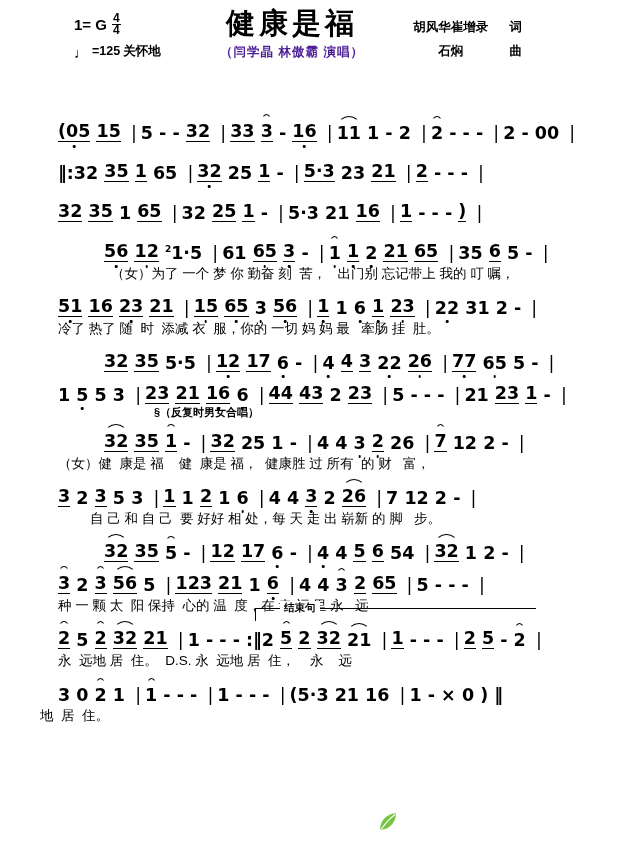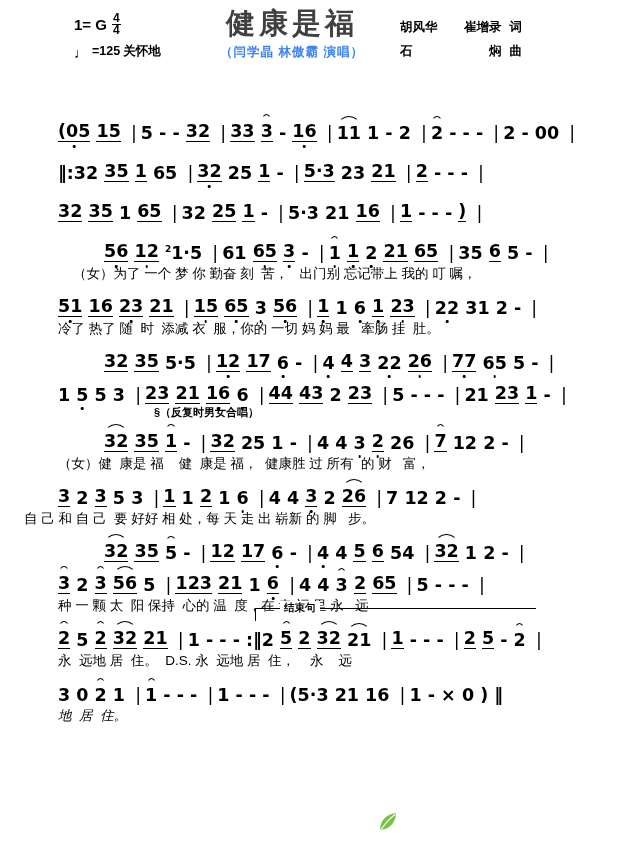--- a/index.html
+++ b/index.html
@@ -19,28 +19,28 @@
   .keyline{display:flex;align-items:center;gap:3px;font-size:15px;}
   .frac{display:inline-flex;flex-direction:column;align-items:center;line-height:0.92;font-size:12px;font-weight:bold;margin-left:2px;position:relative;top:-1px;}
   .frac .num{border-bottom:1.4px solid #000;padding:0 1px;}
   .frac .den{padding:0 1px;}
   .tempoline{margin-top:7px;font-size:12.5px;font-weight:bold;display:flex;align-items:center;gap:3px;}
   .qnote{font-size:15px;line-height:1;position:relative;top:1px;}
 
   .titlewrap{position:absolute;left:0;right:0;top:8px;text-align:center;}
   .maintitle{
     font-family:"DejaVu Serif","Liberation Serif",serif;
-    font-size:29px;font-weight:bold;color:#404040;letter-spacing:4px;
+    font-size:29px;font-weight:bold;color:#000000;letter-spacing:4px;
     line-height:1.1;
   }
-  .subtitle{font-size:12.5px;font-weight:bold;margin-top:4px;letter-spacing:1px;color:#3b82f6;}
+  .subtitle{font-size:12.5px;font-weight:bold;margin-top:4px;letter-spacing:1px;color:#4c1d95;}
 
   .creditbox{position:absolute;right:62px;top:16px;font-size:12.5px;font-weight:bold;line-height:1.9;text-align:left;}
   .credit-row{display:flex;width:122px;}
-  .credit-row .names{flex:1;display:flex;justify-content:space-between;}
+  .credit-row .names{flex:1;display:flex;justify-content:center;}
   .credit-row .role{margin-left:8px;}
 
   
   .systems{position:absolute;left:0;top:110px;right:0;}
   .sysline{position:relative;margin-bottom:0px;}
   .notes{
     font-family:"DejaVu Sans","Liberation Sans",sans-serif;
     font-size:17.5px;font-weight:bold;
     white-space:pre;
     line-height:1;
@@ -136,58 +136,58 @@
       <div class="sysline">
         <div class="notes" style="padding-left: 58px;"><span class="rep-start">‖:</span><span class="tok">32</span>&nbsp;<span class="tok beam">35</span>&nbsp;<span class="tok beam">1</span>&nbsp;<span class="tok">65</span>&nbsp;<span class="bar">|</span><span class="tok beam oct-lo">32</span>&nbsp;<span class="tok">25</span>&nbsp;<span class="tok beam">1</span>&nbsp;<span class="tok">-&nbsp;</span><span class="bar">|</span><span class="tok beam">5·3</span>&nbsp;<span class="tok">23</span>&nbsp;<span class="tok beam">21</span>&nbsp;<span class="bar">|</span><span class="tok beam">2</span>&nbsp;<span class="tok">-&nbsp;</span><span class="tok">-&nbsp;</span><span class="tok">-&nbsp;</span><span class="bar">|</span></div>
         <div style="height: 8px;"></div>
       </div>
       <div class="sysline">
         <div class="notes" style="padding-left: 58px;"><span class="tok beam">32</span>&nbsp;<span class="tok beam">35</span>&nbsp;<span class="tok">1</span>&nbsp;<span class="tok beam">65</span>&nbsp;<span class="bar">|</span><span class="tok">32</span>&nbsp;<span class="tok beam">25</span>&nbsp;<span class="tok beam">1</span>&nbsp;<span class="tok">-&nbsp;</span><span class="bar">|</span><span class="tok">5·3</span>&nbsp;<span class="tok">21</span>&nbsp;<span class="tok beam">16</span>&nbsp;<span class="bar">|</span><span class="tok beam">1</span>&nbsp;<span class="tok">-&nbsp;</span><span class="tok">-&nbsp;</span><span class="tok">-&nbsp;</span><span class="tok beam">)</span>&nbsp;<span class="bar">|</span></div>
         <div style="height: 8px;"></div>
       </div>
       <div class="sysline">
         <div class="notes" style="padding-left: 104px;"><span class="tok beam oct-lo">56</span>&nbsp;<span class="tok beam oct-lo">12</span>&nbsp;<span class="tok"><span class="supsmall">2</span>1·5</span>&nbsp;<span class="bar">|</span><span class="tok">61</span>&nbsp;<span class="tok beam oct-lo">65</span>&nbsp;<span class="tok beam oct-lo">3</span>&nbsp;<span class="tok">-&nbsp;</span><span class="bar">|</span><span class="tok oct-lo tie">1</span>&nbsp;<span class="tok beam oct-lo">1</span>&nbsp;<span class="tok oct-lo">2</span>&nbsp;<span class="tok beam">21</span>&nbsp;<span class="tok beam">65</span>&nbsp;<span class="bar">|</span><span class="tok">35</span>&nbsp;<span class="tok beam">6</span>&nbsp;<span class="tok">5</span>&nbsp;<span class="tok">-&nbsp;</span><span class="bar">|</span></div>
-        <div class="lyrics" style="padding-left: 73px;">（女）为了 一个 梦 你 勤奋 刻  苦，   出门别 忘记带上 我的 叮 嘱，</div>
+        <div class="lyrics" style="padding-left: 73px; margin-left: 38px;">（女）为了 一个 梦 你 勤奋 刻  苦，   出门别 忘记带上 我的 叮 嘱，</div>
       </div>
       <div class="sysline">
         <div class="notes" style="padding-left: 58px;"><span class="tok beam oct-lo">51</span>&nbsp;<span class="tok beam">16</span>&nbsp;<span class="tok beam oct-lo">23</span>&nbsp;<span class="tok beam">21</span>&nbsp;<span class="bar">|</span><span class="tok beam oct-lo">15</span>&nbsp;<span class="tok beam oct-lo">65</span>&nbsp;<span class="tok oct-lo">3</span>&nbsp;<span class="tok beam oct-lo">56</span>&nbsp;<span class="bar">|</span><span class="tok beam oct-lo">1</span>&nbsp;<span class="tok">1</span>&nbsp;<span class="tok oct-lo">6</span>&nbsp;<span class="tok beam oct-lo">1</span>&nbsp;<span class="tok beam oct-lo">23</span>&nbsp;<span class="bar">|</span><span class="tok oct-lo">22</span>&nbsp;<span class="tok">31</span>&nbsp;<span class="tok">2</span>&nbsp;<span class="tok">-&nbsp;</span><span class="bar">|</span></div>
         <div class="lyrics" style="padding-left: 58px;">冷了 热了 随  时  添减 衣  服，你的 一切 妈 妈 最   牽肠 挂  肚。</div>
       </div>
       <div class="sysline">
         <div class="notes" style="padding-left: 104px;"><span class="tok beam">32</span>&nbsp;<span class="tok beam">35</span>&nbsp;<span class="tok">5·5</span>&nbsp;<span class="bar">|</span><span class="tok beam oct-lo">12</span>&nbsp;<span class="tok beam">17</span>&nbsp;<span class="tok oct-lo">6</span>&nbsp;<span class="tok">-&nbsp;</span><span class="bar">|</span><span class="tok oct-lo">4</span>&nbsp;<span class="tok beam">4</span>&nbsp;<span class="tok beam">3</span>&nbsp;<span class="tok oct-lo">22</span>&nbsp;<span class="tok beam oct-lo">26</span>&nbsp;<span class="bar">|</span><span class="tok beam oct-lo">77</span>&nbsp;<span class="tok oct-lo">65</span>&nbsp;<span class="tok">5</span>&nbsp;<span class="tok">-&nbsp;</span><span class="bar">|</span></div>
       </div>
       <div class="sysline">
         <div class="notes" style="padding-left: 58px;"><span class="tok">1</span>&nbsp;<span class="tok oct-lo">5</span>&nbsp;<span class="tok">5</span>&nbsp;<span class="tok">3</span>&nbsp;<span class="bar">|</span><span class="tok beam">23</span>&nbsp;<span class="tok beam">21</span>&nbsp;<span class="tok beam oct-lo">16</span>&nbsp;<span class="tok oct-lo">6</span>&nbsp;<span class="bar">|</span><span class="tok beam">44</span>&nbsp;<span class="tok beam">43</span>&nbsp;<span class="tok">2</span>&nbsp;<span class="tok beam">23</span>&nbsp;<span class="bar">|</span><span class="tok">5</span>&nbsp;<span class="tok">-&nbsp;</span><span class="tok">-&nbsp;</span><span class="tok">-&nbsp;</span><span class="bar">|</span><span class="tok">21</span>&nbsp;<span class="tok beam">23</span>&nbsp;<span class="tok beam">1</span>&nbsp;<span class="tok">-&nbsp;</span><span class="bar">|</span></div>
       </div>
       <div class="sysline">
         <div class="anno" style="padding-left: 154px;">§（反复时男女合唱）</div>
         <div class="notes" style="padding-left: 104px;"><span class="tok beam tie">32</span>&nbsp;<span class="tok beam">35</span>&nbsp;<span class="tok beam tie">1</span>&nbsp;<span class="tok">-&nbsp;</span><span class="bar">|</span><span class="tok beam">32</span>&nbsp;<span class="tok">25</span>&nbsp;<span class="tok">1</span>&nbsp;<span class="tok">-&nbsp;</span><span class="bar">|</span><span class="tok">4</span>&nbsp;<span class="tok">4</span>&nbsp;<span class="tok oct-lo">3</span>&nbsp;<span class="tok beam oct-lo">2</span>&nbsp;<span class="tok">26</span>&nbsp;<span class="bar">|</span><span class="tok beam tie">7</span>&nbsp;<span class="tok">12</span>&nbsp;<span class="tok">2</span>&nbsp;<span class="tok">-&nbsp;</span><span class="bar">|</span></div>
         <div class="lyrics" style="padding-left: 58px;">（女）健  康是 福    健  康是 福，  健康胜 过 所有  的 财   富，</div>
       </div>
       <div class="sysline">
         <div class="notes" style="padding-left: 58px;"><span class="tok beam">3</span>&nbsp;<span class="tok">2</span>&nbsp;<span class="tok beam">3</span>&nbsp;<span class="tok">5</span>&nbsp;<span class="tok">3</span>&nbsp;<span class="bar">|</span><span class="tok beam">1</span>&nbsp;<span class="tok">1</span>&nbsp;<span class="tok beam">2</span>&nbsp;<span class="tok">1</span>&nbsp;<span class="tok oct-lo">6</span>&nbsp;<span class="bar">|</span><span class="tok">4</span>&nbsp;<span class="tok">4</span>&nbsp;<span class="tok beam oct-lo">3</span>&nbsp;<span class="tok">2</span>&nbsp;<span class="tok beam tie">26</span>&nbsp;<span class="bar">|</span><span class="tok">7</span>&nbsp;<span class="tok">12</span>&nbsp;<span class="tok">2</span>&nbsp;<span class="tok">-&nbsp;</span><span class="bar">|</span></div>
-        <div class="lyrics" style="padding-left: 24px;">自 己 和 自 己  要 好好 相 处，每 天 走 出 崭新 的 脚   步。</div>
+        <div class="lyrics" style="padding-left: 90px;">自 己 和 自 己  要 好好 相 处，每 天 走 出 崭新 的 脚   步。</div>
       </div>
       <div class="sysline">
         <div class="notes" style="padding-left: 104px;"><span class="tok beam tie">32</span>&nbsp;<span class="tok beam">35</span>&nbsp;<span class="tok tie">5</span>&nbsp;<span class="tok">-&nbsp;</span><span class="bar">|</span><span class="tok beam">12</span>&nbsp;<span class="tok beam">17</span>&nbsp;<span class="tok oct-lo">6</span>&nbsp;<span class="tok">-&nbsp;</span><span class="bar">|</span><span class="tok oct-lo">4</span>&nbsp;<span class="tok">4</span>&nbsp;<span class="tok beam">5</span>&nbsp;<span class="tok beam">6</span>&nbsp;<span class="tok">54</span>&nbsp;<span class="bar">|</span><span class="tok beam tie">32</span>&nbsp;<span class="tok">1</span>&nbsp;<span class="tok">2</span>&nbsp;<span class="tok">-&nbsp;</span><span class="bar">|</span></div>
       </div>
       <div class="sysline">
         <div class="notes" style="padding-left: 58px;"><span class="tok beam tie">3</span>&nbsp;<span class="tok">2</span>&nbsp;<span class="tok beam tie">3</span>&nbsp;<span class="tok beam tie">56</span>&nbsp;<span class="tok">5</span>&nbsp;<span class="bar">|</span><span class="tok beam">123</span>&nbsp;<span class="tok beam">21</span>&nbsp;<span class="tok">1</span>&nbsp;<span class="tok beam oct-lo">6</span>&nbsp;<span class="bar">|</span><span class="tok">4</span>&nbsp;<span class="tok">4</span>&nbsp;<span class="tok tie">3</span>&nbsp;<span class="tok beam">2</span>&nbsp;<span class="tok beam">65</span>&nbsp;<span class="bar">|</span><span class="tok">5</span>&nbsp;<span class="tok">-&nbsp;</span><span class="tok">-&nbsp;</span><span class="tok">-&nbsp;</span><span class="bar">|</span></div>
         <div class="lyrics" style="padding-left: 58px;">种 一 颗 太  阳 保持  心的 温  度，在 幸 福 里 永   远</div>
         <div class="endbracket" style="top: auto; bottom: -4px;">
           <span>结束句</span>
         </div>
       </div>
       <div class="sysline">
         <div class="notes" style="padding-left: 58px;"><span class="tok beam tie">2</span>&nbsp;<span class="tok">5</span>&nbsp;<span class="tok beam tie">2</span>&nbsp;<span class="tok beam tie">32</span>&nbsp;<span class="tok beam">21</span>&nbsp;<span class="bar">|</span><span class="tok">1</span>&nbsp;<span class="tok">-&nbsp;</span><span class="tok">-&nbsp;</span><span class="tok">-&nbsp;</span><span class="rep-start">:‖</span><span class="tok">2</span>&nbsp;<span class="tok beam tie">5</span>&nbsp;<span class="tok beam">2</span>&nbsp;<span class="tok beam tie">32</span>&nbsp;<span class="tok tie">21</span>&nbsp;<span class="bar">|</span><span class="tok beam">1</span>&nbsp;<span class="tok">-&nbsp;</span><span class="tok">-&nbsp;</span><span class="tok">-&nbsp;</span><span class="bar">|</span><span class="tok beam">2</span>&nbsp;<span class="tok beam">5</span>&nbsp;<span class="tok">-&nbsp;</span><span class="tok tie">2</span>&nbsp;<span class="bar">|</span></div>
         <div class="lyrics" style="padding-left: 58px;">永  远地 居  住。  D.S. 永  远地 居  住，    永    远</div>
       </div>
       <div class="sysline">
         <div class="notes" style="padding-left: 58px;"><span class="tok">3</span>&nbsp;<span class="tok">0</span>&nbsp;<span class="tok tie">2</span>&nbsp;<span class="tok">1</span>&nbsp;<span class="bar">|</span><span class="tok tie">1</span>&nbsp;<span class="tok">-&nbsp;</span><span class="tok">-&nbsp;</span><span class="tok">-&nbsp;</span><span class="bar">|</span><span class="tok">1</span>&nbsp;<span class="tok">-&nbsp;</span><span class="tok">-&nbsp;</span><span class="tok">-&nbsp;</span><span class="bar">|</span><span class="tok">(5·3</span>&nbsp;<span class="tok">21</span>&nbsp;<span class="tok">16</span>&nbsp;<span class="bar">|</span><span class="tok">1</span>&nbsp;<span class="tok">-&nbsp;</span><span class="tok">×</span>&nbsp;<span class="tok">0</span>&nbsp;<span class="tok">)</span>&nbsp;<span class="rep-start">‖</span></div>
-        <div class="lyrics" style="padding-left: 58px; font-style: italic;">地  居  住。</div>
+        <div class="lyrics" style="padding-left: 40px;">地  居  住。</div>
       </div>
     </div>
 
   <svg class="leaf" viewBox="0 0 22 20">
     <path d="M3 18 C3 8, 10 2, 19 1 C19 10, 13 17, 4 18 Z" fill="#76c442"></path>
     <path d="M3.5 18.5 C7 13, 12 7, 18.5 2" stroke="#ffffff" stroke-width="1.1" fill="none"></path>
   </svg>
 
 </div>
 

